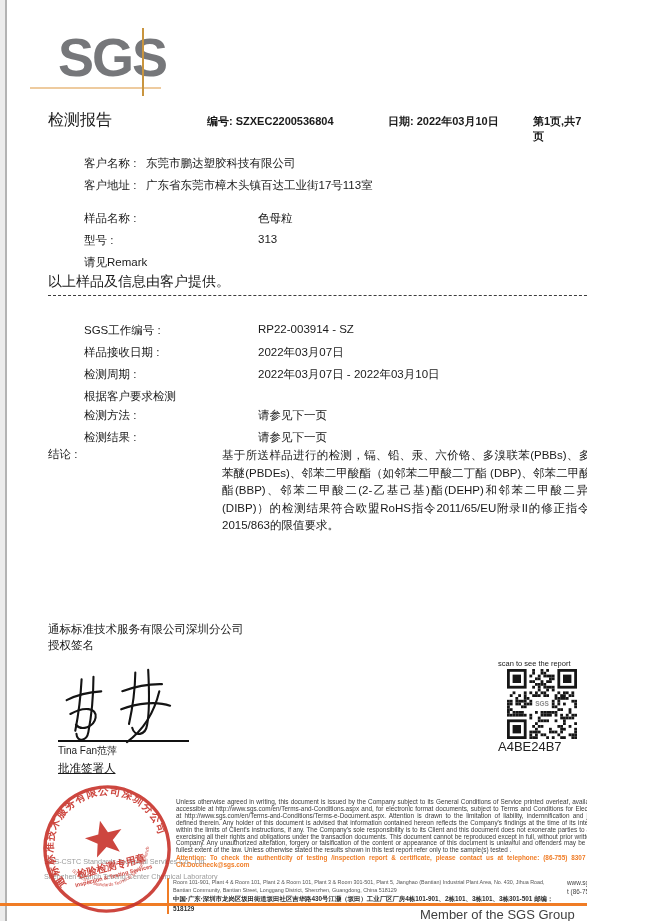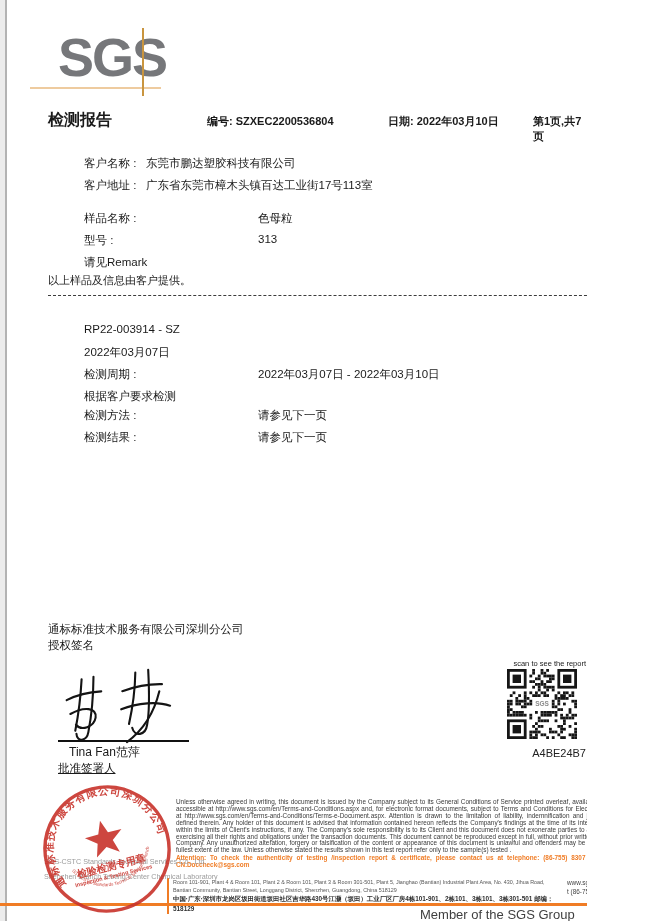--- a/index.html
+++ b/index.html
@@ -6,43 +6,43 @@
   .page{position:relative;width:587px;height:921px;background:#fff;overflow:hidden;
         font-family:"Liberation Sans","DejaVu Sans",sans-serif;color:#1a1a1a;}
   .scan-edge{position:absolute;left:0;top:0;width:5px;height:921px;background:#ececec;}
   .scan-line{position:absolute;left:5px;top:0;width:2px;height:921px;background:#b3b3b3;}
   
   .logo-text{position:absolute;left:58px;top:30px;font-size:54px;font-weight:700;
              color:#76777a;letter-spacing:-2px;line-height:1;}
   .logo-hline{position:absolute;left:30px;top:87px;width:131px;height:2px;background:#eecb9f;}
   .logo-vline{position:absolute;left:142px;top:28px;width:2px;height:68px;background:#c9953f;}
   
-  .doc-title{position:absolute;left:48px;top:110px;font-size:16px;font-weight:700;}
+  .doc-title{position:absolute;left:48px;top:110px;font-size:16px;font-weight:400;}
   .hdr{position:absolute;top:114px;font-size:11px;font-weight:700;}
   .hdr-no{left:207px;} .hdr-date{left:388px;} .hdr-page{left:533px;}
   
   .row{position:absolute;left:48px;display:flex;font-size:11.5px;margin-left:36px;}
   .row .lbl{flex:0 0 auto;}
   .w1 .lbl{width:62px;} .w2 .lbl{width:174px;}
-  .note{position:absolute;left:48px;font-size:11px;}
+  .note{position:absolute;left:48px;font-size:14px;}
   .dashes{position:absolute;left:48px;top:295px;width:564px;border-top:1.5px dashed #3c3c3c;}
   .concl{position:absolute;left:48px;top:447px;display:flex;font-size:11.5px;}
   .concl .lbl{width:174px;flex:0 0 auto;}
   .concl .txt{width:392px;line-height:17.5px;text-align:justify;}
   
   .sig-company{position:absolute;left:48px;top:621px;font-size:11.5px;line-height:16px;}
   .sig-svg{position:absolute;left:60px;top:666px;transform:rotate(-3deg);}
   .sig-line{position:absolute;left:58px;top:740px;width:131px;height:2px;background:#111;}
-  .sig-name{position:absolute;left:69px;top:744px;font-size:12px;}
+  .sig-name{position:absolute;left:58px;top:744px;font-size:10px;}
   .sig-title{position:absolute;left:58px;top:761px;font-size:11.5px;text-decoration:underline;}
   
-  .qr-wrap{position:absolute;left:498px;top:659px;width:88px;text-align:right;}
+  .qr-wrap{position:absolute;left:498px;top:659px;width:88px;text-align:left;}
   .qr-cap{font-size:7.5px;color:#222;margin-bottom:1px;}
   .qr-box{width:70px;height:70px;margin:0 auto;}
-  .qr-code-text{font-size:11px;color:#222;margin-top:8px;}
+  .qr-code-text{font-size:13px;color:#222;margin-top:0px;}
   
   .gray-co{position:absolute;left:44px;font-size:7.2px;color:#9b9b9b;z-index:1;white-space:nowrap;}
   .stamp{position:absolute;left:40px;top:782px;z-index:2;opacity:0.9;}
   
   .legal{position:absolute;left:176px;top:799px;width:462px;font-size:6.4px;
          line-height:6.9px;text-align:justify;color:#3a3a3a;}
   .attention{color:#f07c25;font-weight:700;margin-top:1px;}
   .addr{position:absolute;left:167px;top:878px;width:478px;display:flex;}
   .addr-bar{width:2px;background:#f07c25;margin-right:4px;flex:0 0 auto;}
   .addr-left{width:388px;flex:0 0 auto;}
@@ -86,41 +86,47 @@
     <span>313</span>
   </div>
   <div class="row w2" style="top:255px">
     <span>请见Remark</span>
   </div>
   <div class="note" style="top:273px">以上样品及信息由客户提供。</div>
 
   <div class="dashes"></div>
 
   <div class="row w2" style="top:323px">
+    <span class="lbl">SGS工作编号 :</span>
     <span>RP22-003914 - SZ</span>
   </div>
   <div class="row w2" style="top:345px">
+    <span class="lbl">样品接收日期 :</span>
     <span>2022年03月07日</span>
   </div>
   <div class="row w2" style="top:367px">
     <span class="lbl">检测周期 :</span>
     <span>2022年03月07日 - 2022年03月10日</span>
   </div>
   <div class="row w2" style="top:389px">
     <span>根据客户要求检测</span>
   </div>
   <div class="row w2" style="top:408px">
     <span class="lbl">检测方法 :</span>
     <span>请参见下一页</span>
   </div>
   <div class="row w2" style="top:430px">
     <span class="lbl">检测结果 :</span>
     <span>请参见下一页</span>
   </div>
 
+  <div class="concl">
+    <span class="lbl">结论 :</span>
+    <span class="txt">基于所送样品进行的检测，镉、铅、汞、六价铬、多溴联苯(PBBs)、多溴二苯醚(PBDEs)、邻苯二甲酸酯（如邻苯二甲酸二丁酯 (DBP)、邻苯二甲酸丁苄酯(BBP)、邻苯二甲酸二(2-乙基己基)酯(DEHP)和邻苯二甲酸二异丁酯(DIBP)）的检测结果符合欧盟RoHS指令2011/65/EU附录II的修正指令(EU) 2015/863的限值要求。</span>
+  </div>
 
   <div class="sig-company">
     <div>通标标准技术服务有限公司深圳分公司</div>
     <div>授权签名</div>
   </div>
   <svg class="sig-svg" width="135" height="78" viewBox="0 0 135 78">
     <g fill="none" stroke="#141414" stroke-width="2.1" stroke-linecap="round">
       <path d="M7,31 C18,26 31,24 42,24"></path>
       <path d="M23,11 C21,30 17,50 14,62"></path>
       <path d="M35,9 C34,26 32,44 27,64 C25,73 15,74 15,65"></path>

